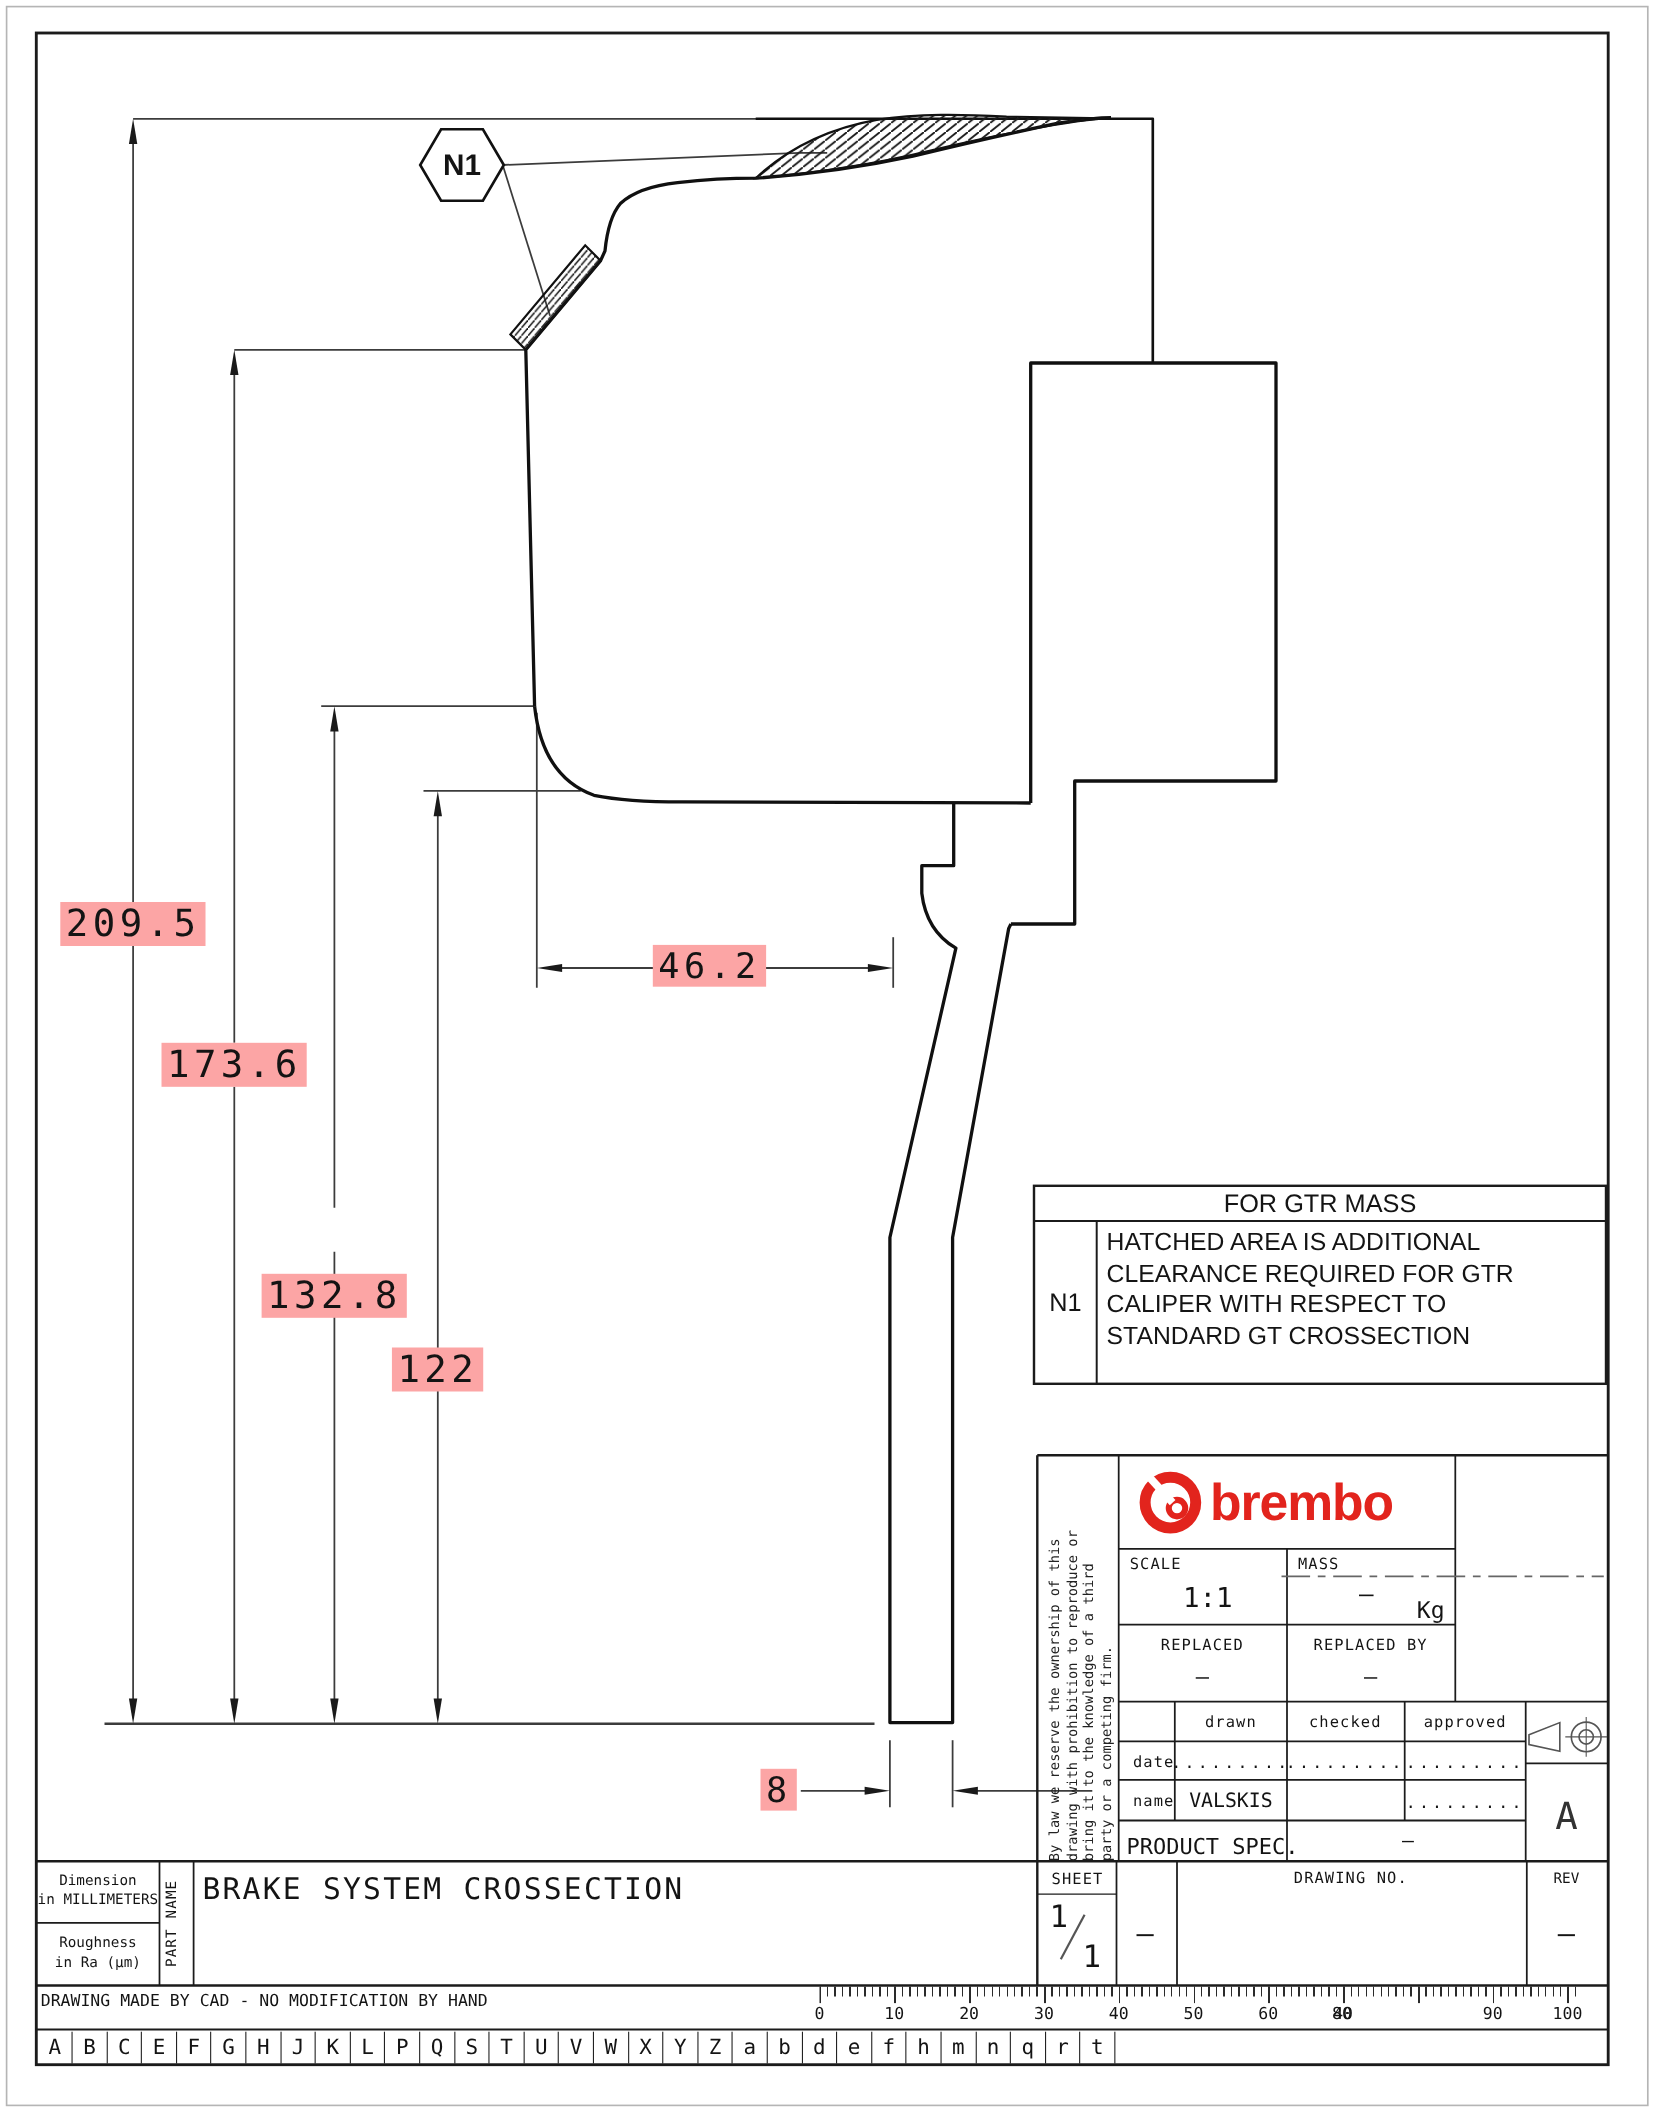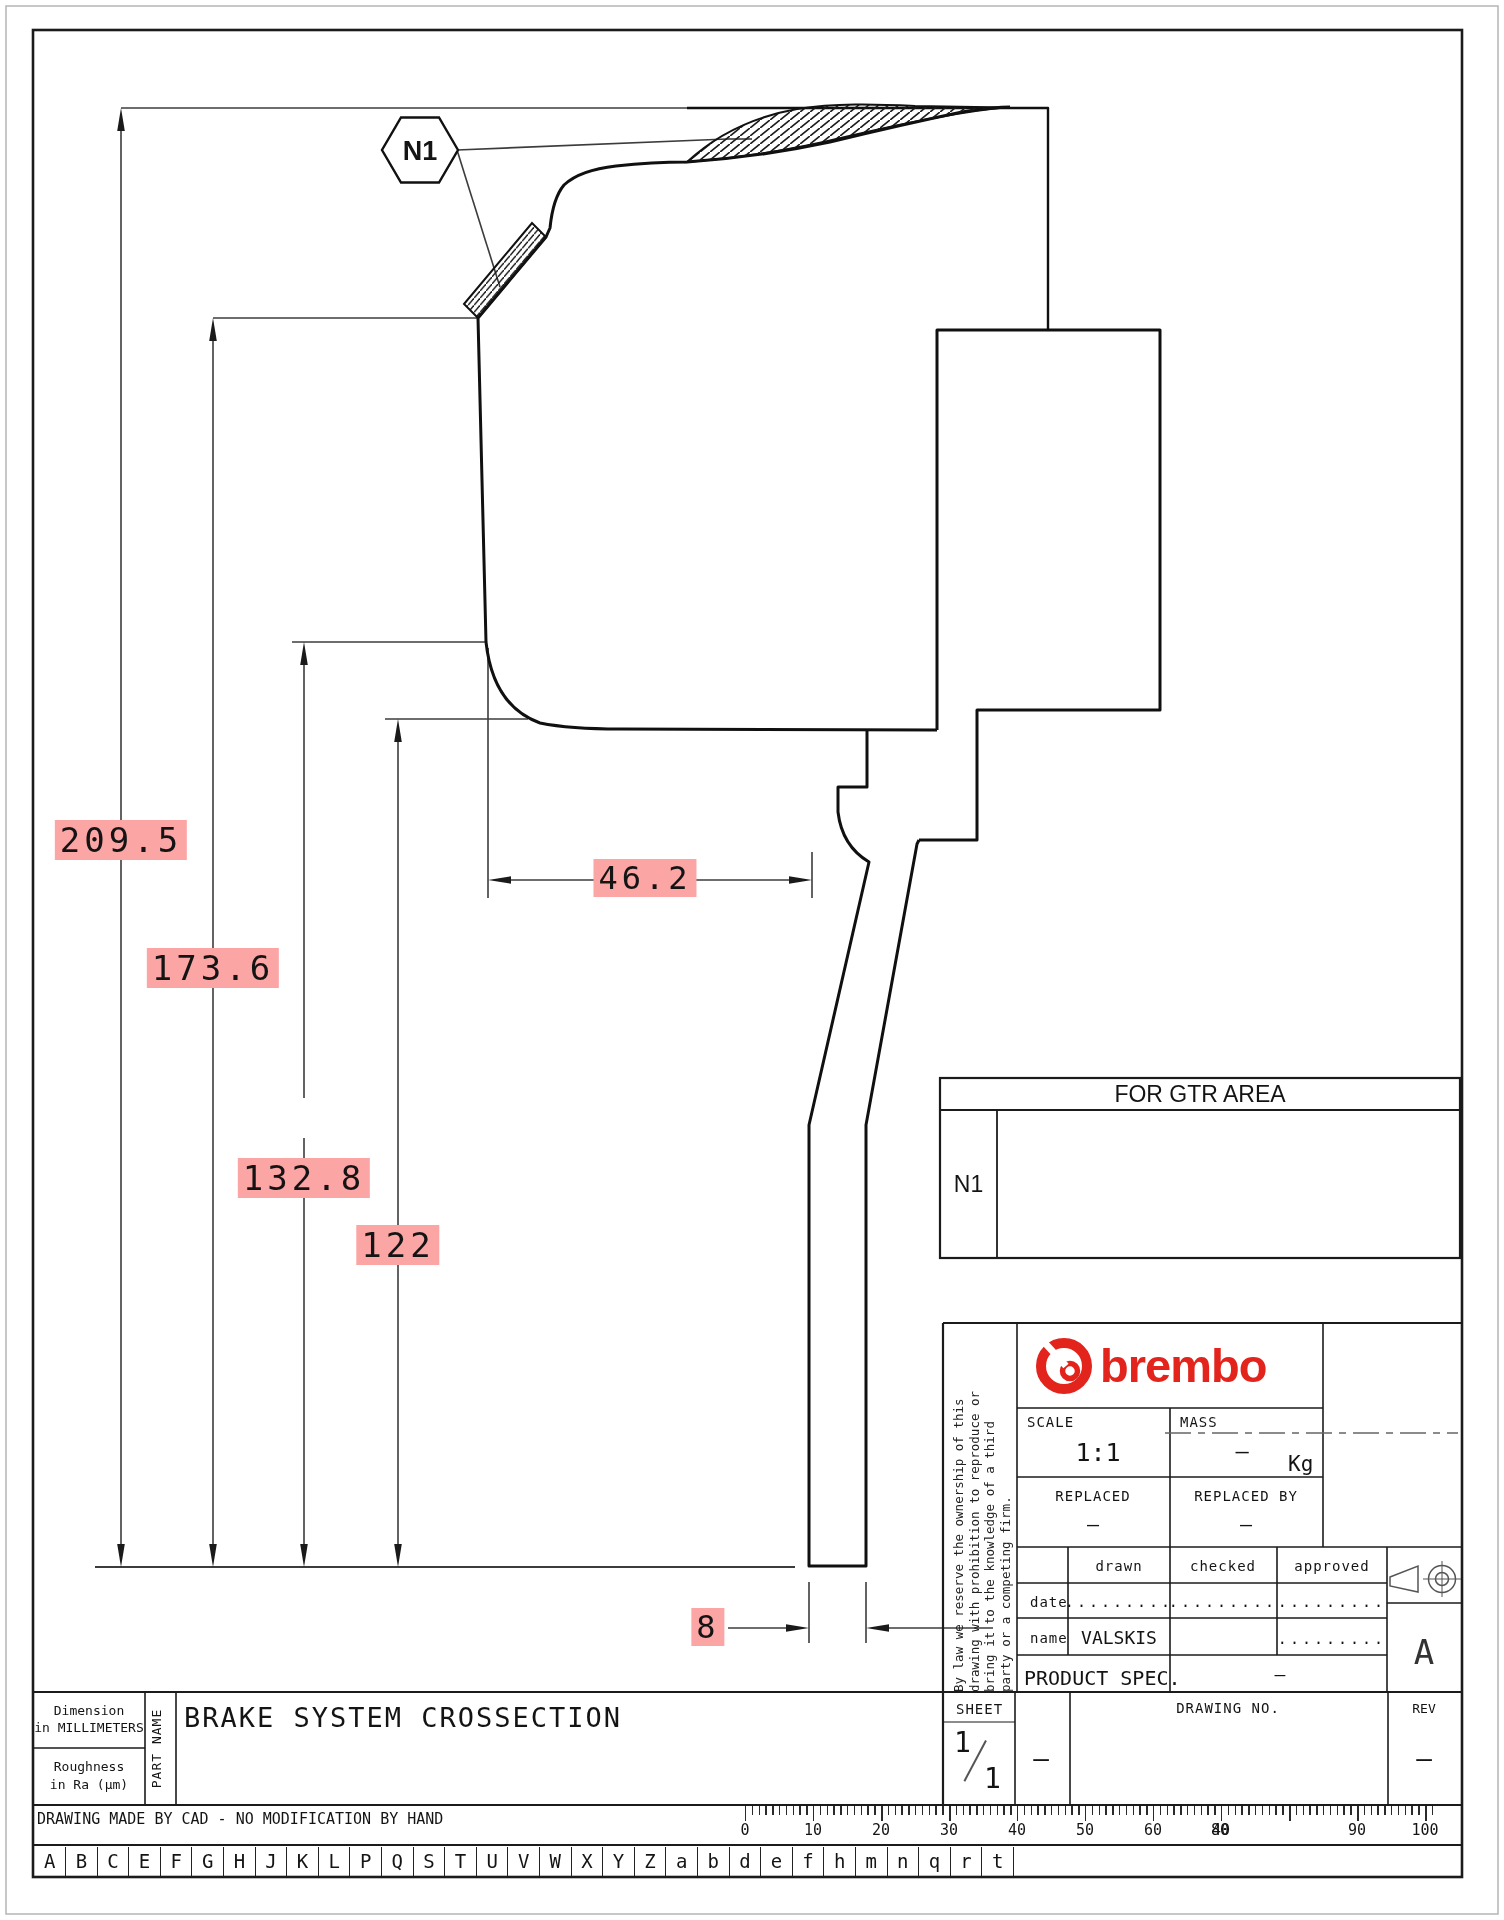--- a/index.html
+++ b/index.html
@@ -172,22 +172,28 @@
 </svg>
 
 <div class="abs ctr dimlabel" style="left:121px;top:840px;">209.5</div>
 <div class="abs ctr dimlabel" style="left:213px;top:968px;">173.6</div>
 <div class="abs ctr dimlabel" style="left:304px;top:1178px;">132.8</div>
 <div class="abs ctr dimlabel" style="left:398px;top:1245px;">122</div>
 <div class="abs ctr dimlabel small" style="left:645px;top:878px;">46.2</div>
 <div class="abs ctr dimlabel small" style="left:708px;top:1627px;">8</div>
 <div class="abs ctr hexlabel" style="left:420px;top:151px;">N1</div>
 
-<div class="abs notehdr" style="left:940px;top:1081px;">FOR GTR AREA</div>
+<div class="abs notehdr" style="left:940px;top:1081px;">FOR GTR MASS</div>
 <div class="abs notetag" style="left:940px;top:1171px;">N1</div>
+<div class="abs notelines" style="left:1006px;top:1115px;">
+  <div>HATCHED AREA IS ADDITIONAL</div>
+  <div>CLEARANCE REQUIRED FOR GTR</div>
+  <div>CALIPER WITH RESPECT TO</div>
+  <div>STANDARD GT CROSSECTION</div>
+</div>
 
 <div class="abs brand" style="left:1100px;top:1338px;color:#e2241d;">brembo</div>
 <div class="abs legal">
   <div>By law we reserve the ownership of this</div>
   <div>drawing with prohibition to reproduce or</div>
   <div>bring it to the knowledge of a third</div>
   <div>party or a competing firm.</div>
 </div>
 
 <div class="abs tb-label" style="left:1027px;top:1414px;">SCALE</div>

